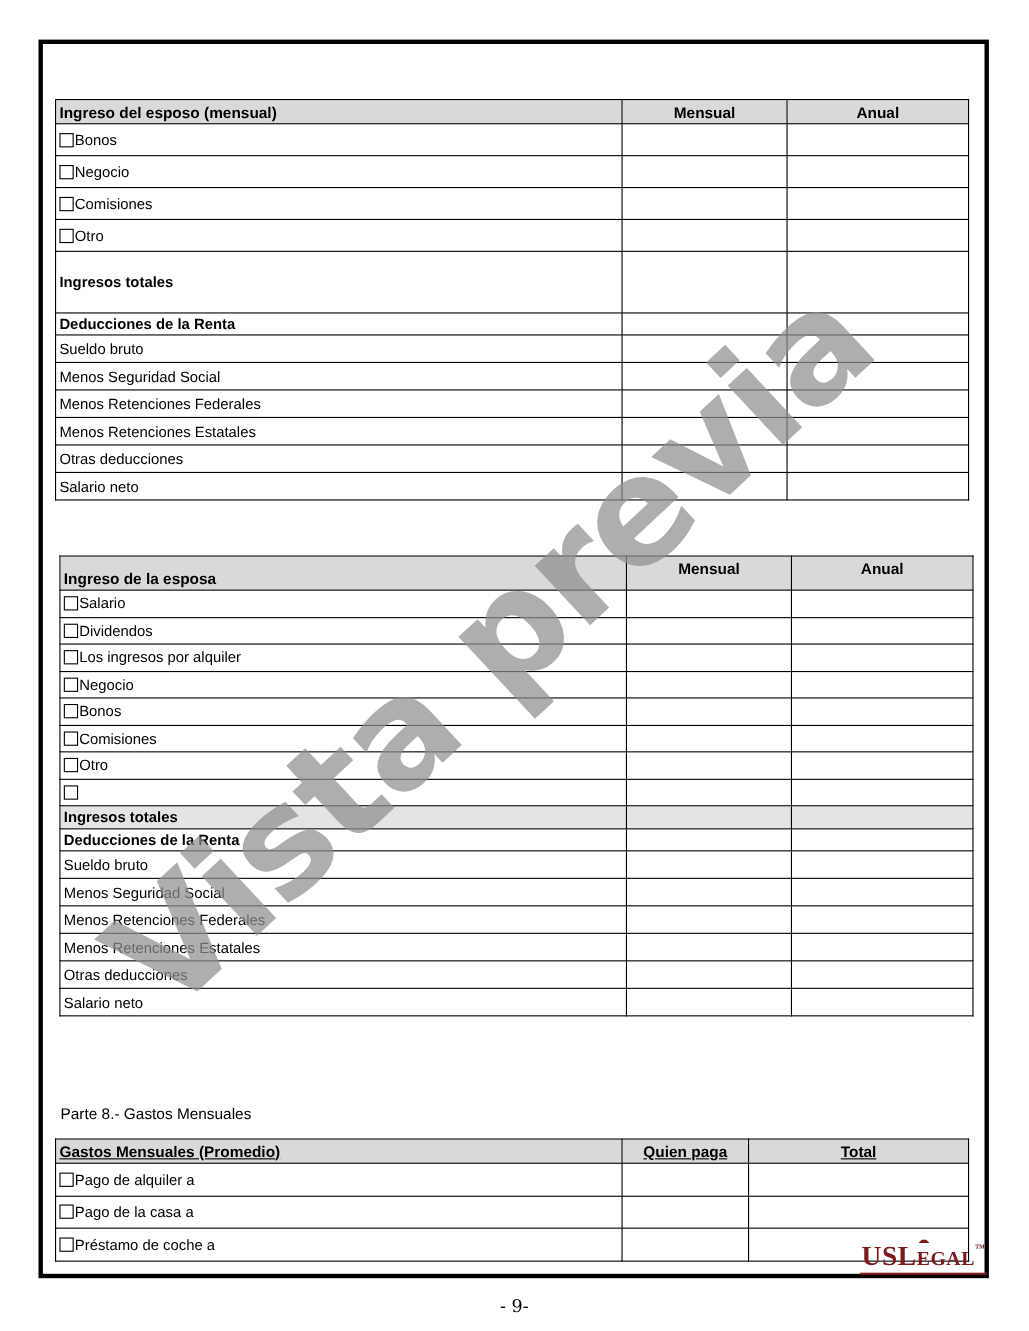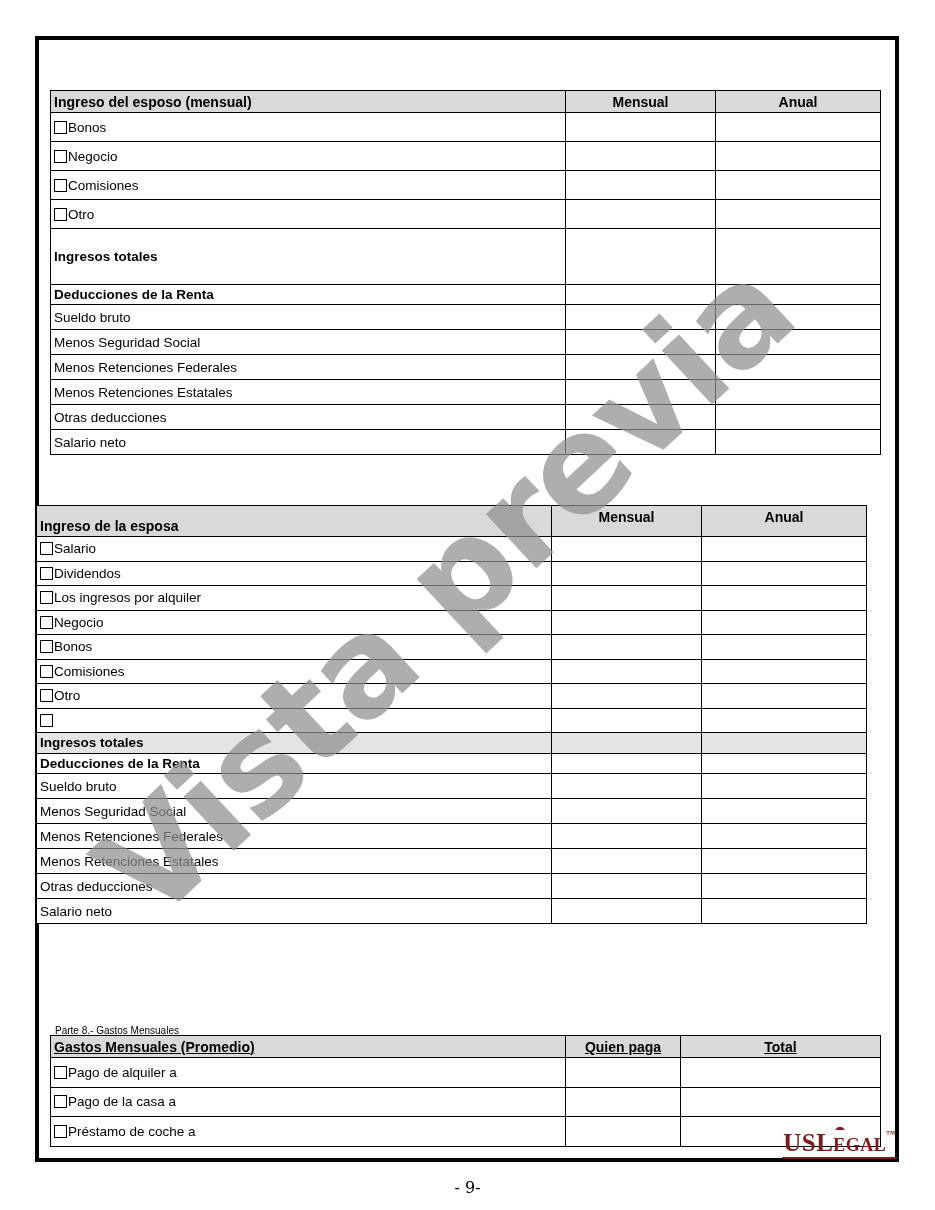--- a/index.html
+++ b/index.html
@@ -35,21 +35,21 @@
   
   #t3 tr.hrow   { height:22px;text-decoration:underline; }
   #t3 tr.cbrow  { height:29.5px; }
 
   td.totals-label { font-weight:bold; font-size:14px; vertical-align:bottom; padding-bottom:3px; }
   td.ded-title { font-weight:bold; font-size:14px; }
 
   .cb { display:inline-block; width:13px; height:13px; border:1.5px solid #000;
         background:#fff; vertical-align:-2px; margin-right:1px; }
 
-  .part-heading { position:absolute; left:55px; top:1025px; font-size:10px; }
+  .part-heading { position:absolute; left:55px; top:1004px; font-size:14px; }
 
   .watermark { position:absolute; left:445px; top:590px;
                transform:translate(-50%,-50%) rotate(-43deg);
                font-family:"DejaVu Sans", sans-serif; font-weight:bold;
                font-size:135px; letter-spacing:-2px; color:#8f8f8f; opacity:0.72;
                white-space:nowrap; z-index:5; pointer-events:none; }
 
   .logo { position:absolute; left:782px; top:1124px; width:115px; text-align:center; z-index:2; }
   .logo-text { font-family:"Liberation Serif", serif; font-weight:bold; font-variant:small-caps;
                color:#7b1b1b; font-size:25px; line-height:1; letter-spacing:0.5px; }
@@ -150,21 +150,21 @@
       </tr>
 
       <tr class="dedrow">
         <td>Salario neto</td>
         <td></td>
         <td></td>
       </tr>
     </tbody>
 </table>
 
-<table class="form" id="t2" style="left:36px; top:505px; width:830px;">
+<table class="form" id="t2" style="left:54px; top:505px; width:830px;">
   <colgroup>
       <col style="width:515px">
       <col style="width:150px">
       <col style="width:165px">
     </colgroup>
   <tbody>
     <tr class="head hrow">
       <td class="title-cell">Ingreso de la esposa</td>
       <td class="colhead">Mensual</td>
       <td class="colhead">Anual</td>

